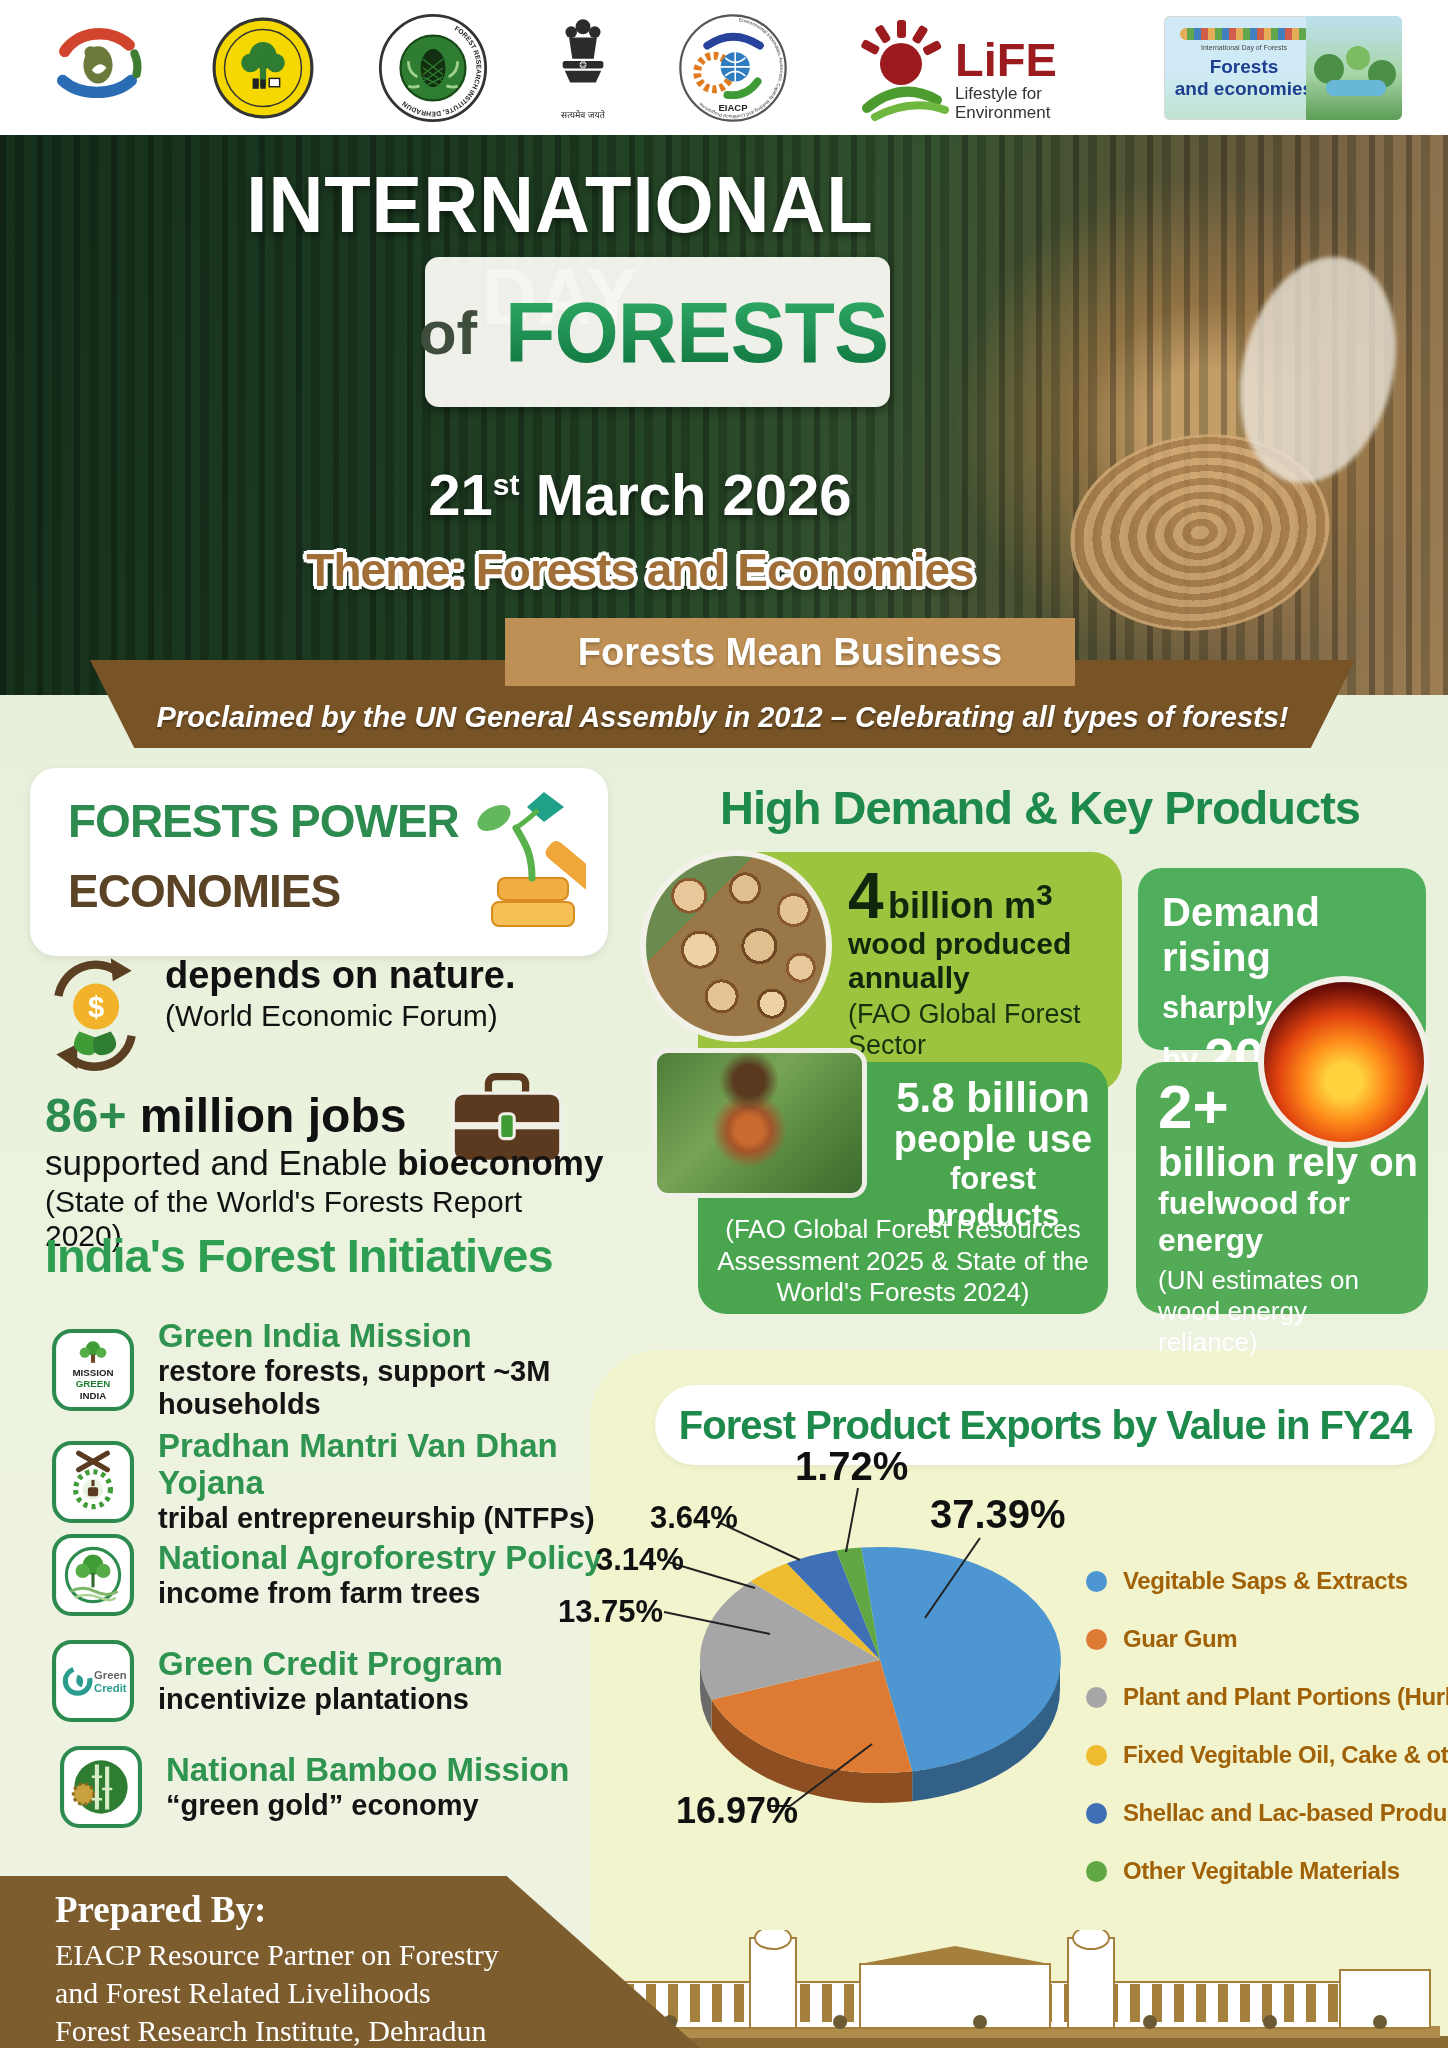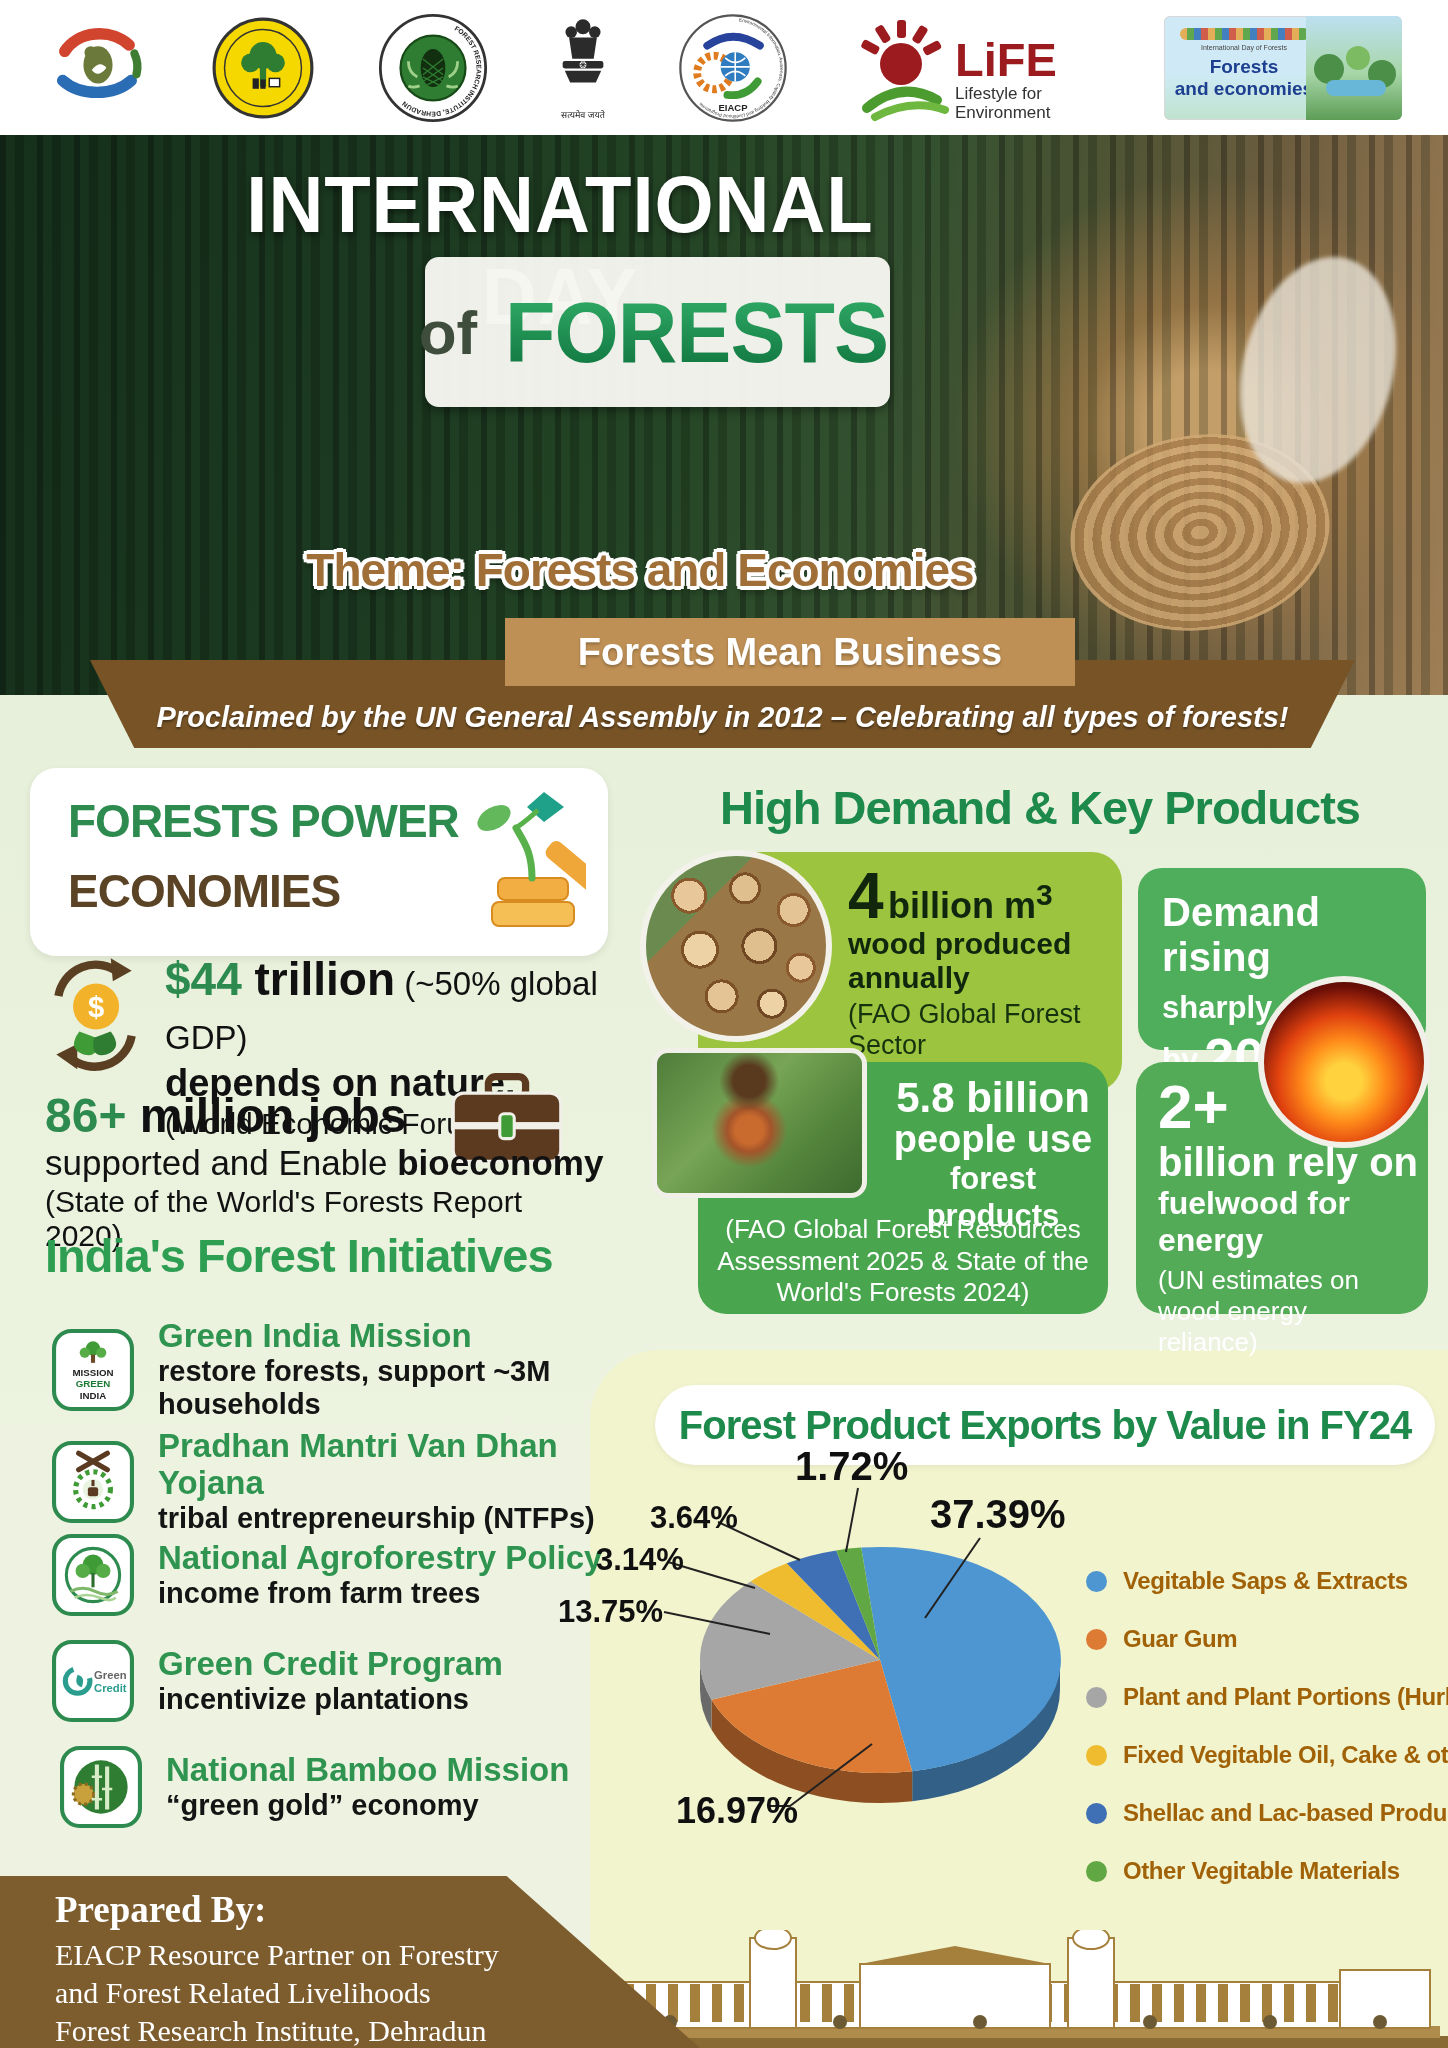--- a/index.html
+++ b/index.html
@@ -217,20 +217,21 @@
   </header>
 
   <section class="hero">
     <div class="basket"></div>
     <div class="weaver"></div>
     <div class="hero-title">INTERNATIONAL DAY</div>
     <div class="of-pill">
       <span class="of-word">of</span>
       <span class="forests-word">FORESTS</span>
     </div>
+    <div class="hero-date"><span>21</span><sup>st</sup><span> March 2026</span></div>
     <div class="hero-theme">Theme: Forests and Economies</div>
   </section>
   <div class="tan-box">
       <span>Forests Mean Business</span>
     </div>
   <div class="ribbon">
     <div class="ribbon-text">Proclaimed by the UN General Assembly in 2012 – Celebrating all types of forests!</div>
   </div>
 
   <div class="content-bg"></div>
@@ -254,21 +255,20 @@
     <path d="M74,20 A36,36 0 0 0 16,42" stroke="#5b3f22" stroke-width="8" fill="none"></path>
     <polygon points="66,6 86,18 68,28" fill="#5b3f22"></polygon>
     <path d="M26,100 A36,36 0 0 0 86,80" stroke="#5b3f22" stroke-width="8" fill="none"></path>
     <polygon points="34,112 14,98 34,88" fill="#5b3f22"></polygon>
     <circle cx="52" cy="52" r="22" fill="#f2b32a"></circle>
     <text x="52" y="62" text-anchor="middle" font-size="28" font-weight="bold" fill="#fff">$</text>
     <path d="M36,76 q-12,16 4,22 q16,4 12,-16 z" fill="#3f9b35"></path>
     <path d="M66,76 q12,16 -4,22 q-16,4 -12,-16 z" fill="#2e7d32"></path>
   </svg>
   <div class="gdp-text">
-    <div class="gdp-l1"><span class="big-green">$44</span><span> trillion</span><span class="gdp-note"> (~50% global GDP)</span></div>
     <div class="gdp-l2">depends on nature.</div>
     <div class="gdp-src">(World Economic Forum)</div>
   </div>
 
   <svg class="abs" style="left:445px;top:1072px;" width="124" height="96" viewBox="0 0 120 92">
     <rect x="42" y="4" width="36" height="20" rx="7" fill="none" stroke="#5b3a1f" stroke-width="7"></rect>
     <rect x="8" y="20" width="104" height="66" rx="10" fill="#5b3a1f" stroke="#f0efe8" stroke-width="3"></rect>
     <rect x="8" y="48" width="104" height="7" fill="#f0efe8"></rect>
     <rect x="53" y="40" width="14" height="24" rx="4" fill="#3f9b35" stroke="#f0efe8" stroke-width="3"></rect>
   </svg>

